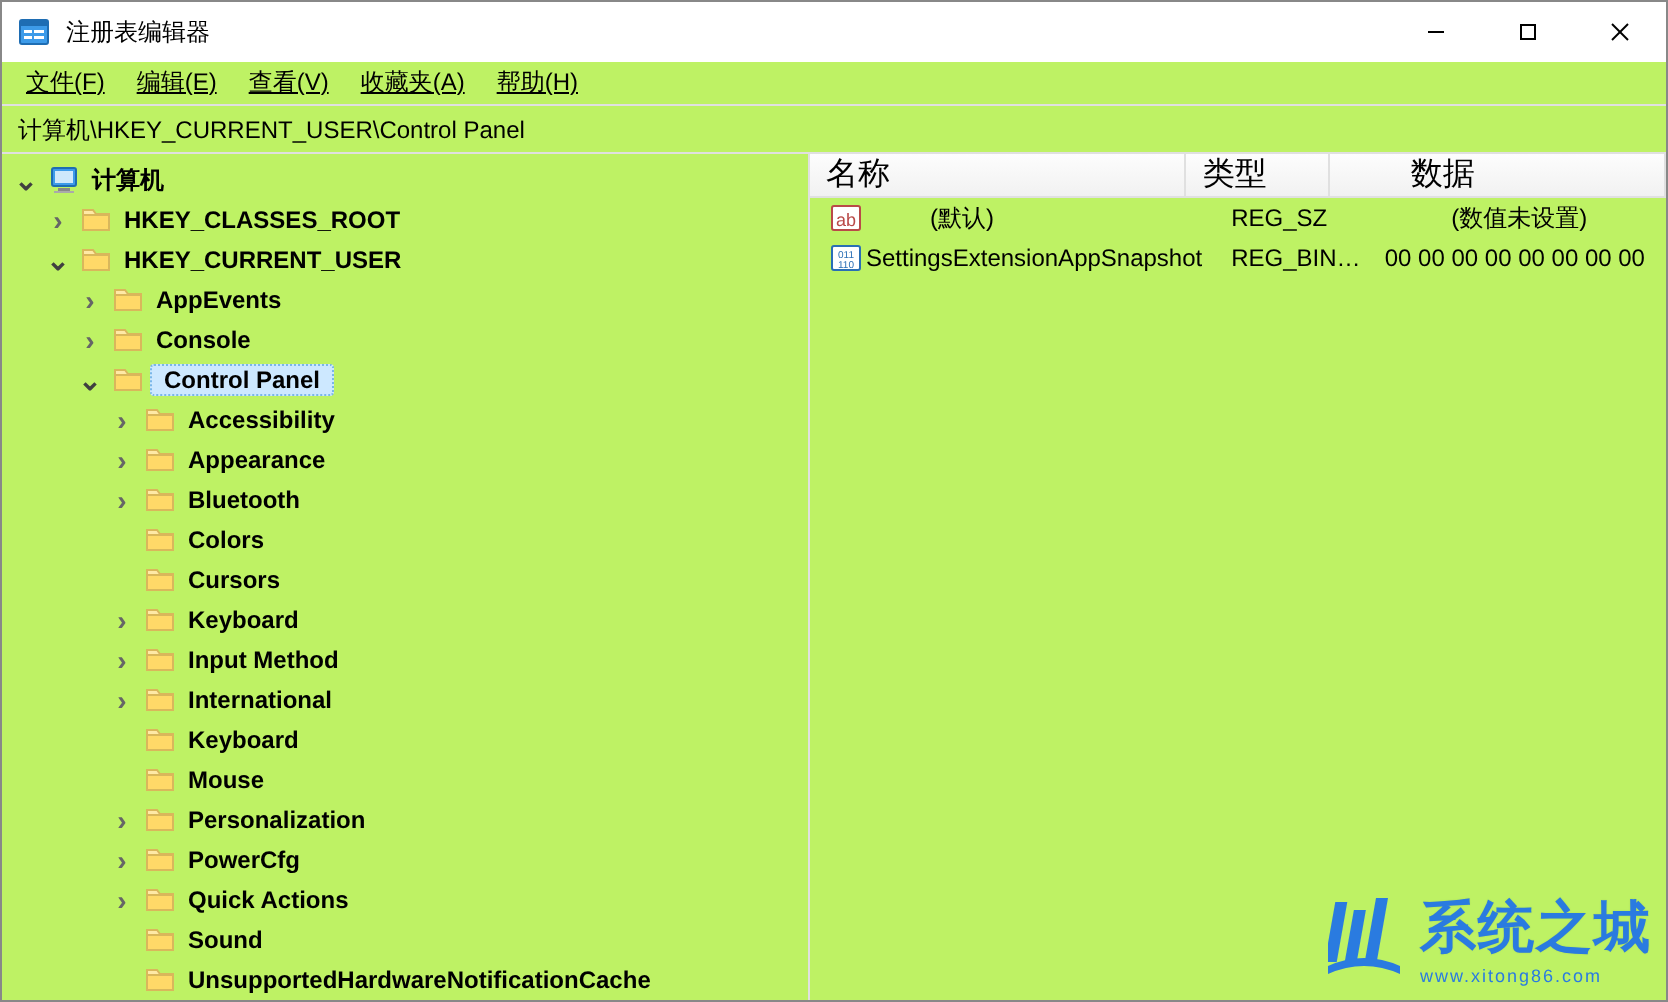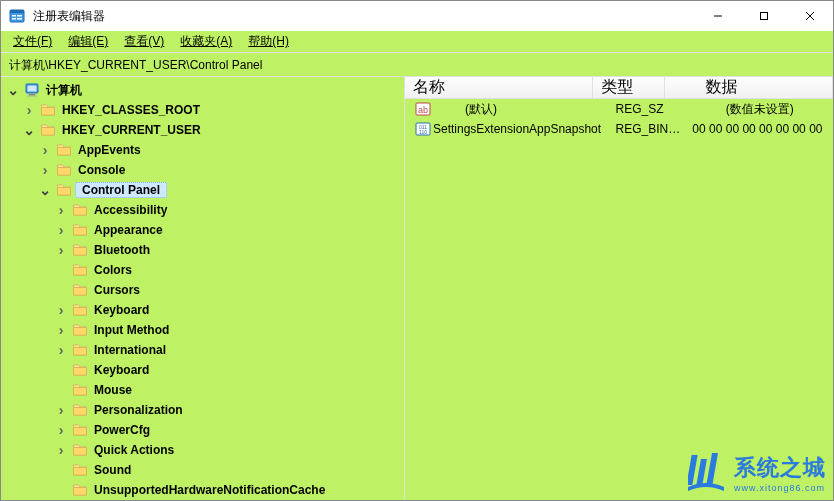--- a/index.html
+++ b/index.html
@@ -37,21 +37,21 @@
   .lv3 { padding-left: 52px; }
   
   .list-header { height: 22px; display: flex; border-bottom: 1px solid #e0e0e0; background: linear-gradient(#fdfdfd, #f1f1f1); }
   .list-col-h { font-size: 16px; padding: 2px 8px; border-right: 1px solid #e0e0e0; display: flex; align-items: center; }
   .list-body { flex: 1; overflow: auto; }
   .list-row { height: 20px; display: flex; align-items: center; font-size: 12px; }
   .list-cell { padding: 0 6px; overflow: hidden; text-overflow: ellipsis; white-space: nowrap; }
   .val-icon { width: 16px; height: 16px; margin-left: 4px; margin-right: 2px; flex-shrink: 0; }
   
   .watermark { position: absolute; right: 8px; bottom: 8px; display: flex; align-items: center; gap: 6px; pointer-events: none; }
-  .watermark-text { font-size: 22px; font-weight: 700; color: #2a7be0; letter-spacing: 1px; text-shadow: 0 0 1px rgba(0,0,0,.1); }
+  .watermark-text { font-size: 28px; font-weight: 700; color: #2a7be0; letter-spacing: 1px; text-shadow: 0 0 1px rgba(0,0,0,.1); }
   .watermark-sub { font-size: 9px; color: #2a7be0; letter-spacing: 1px; }
 </style>
 </head>
 <body>
 
 <svg width="0" height="0" style="position:absolute">
   <defs>
     <g id="icon-regedit">
       <rect x="1" y="2" width="14" height="12" rx="1" fill="#3d9be9" stroke="#1e6db3" stroke-width="1"></rect>
       <rect x="1" y="2" width="14" height="3" fill="#1e6db3"></rect>

